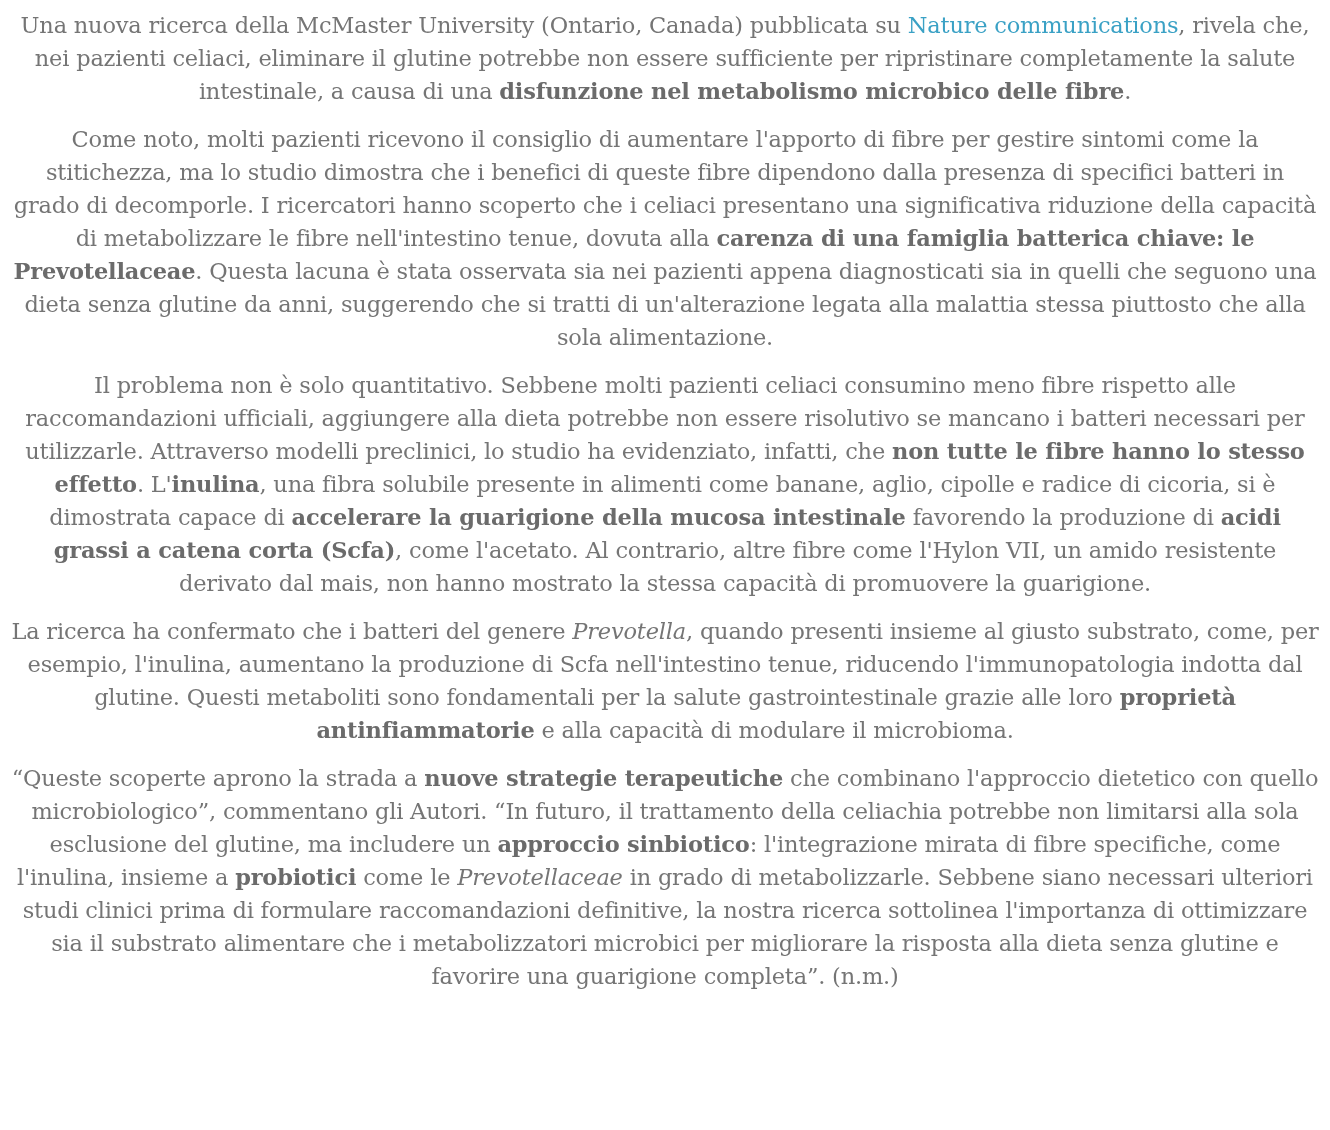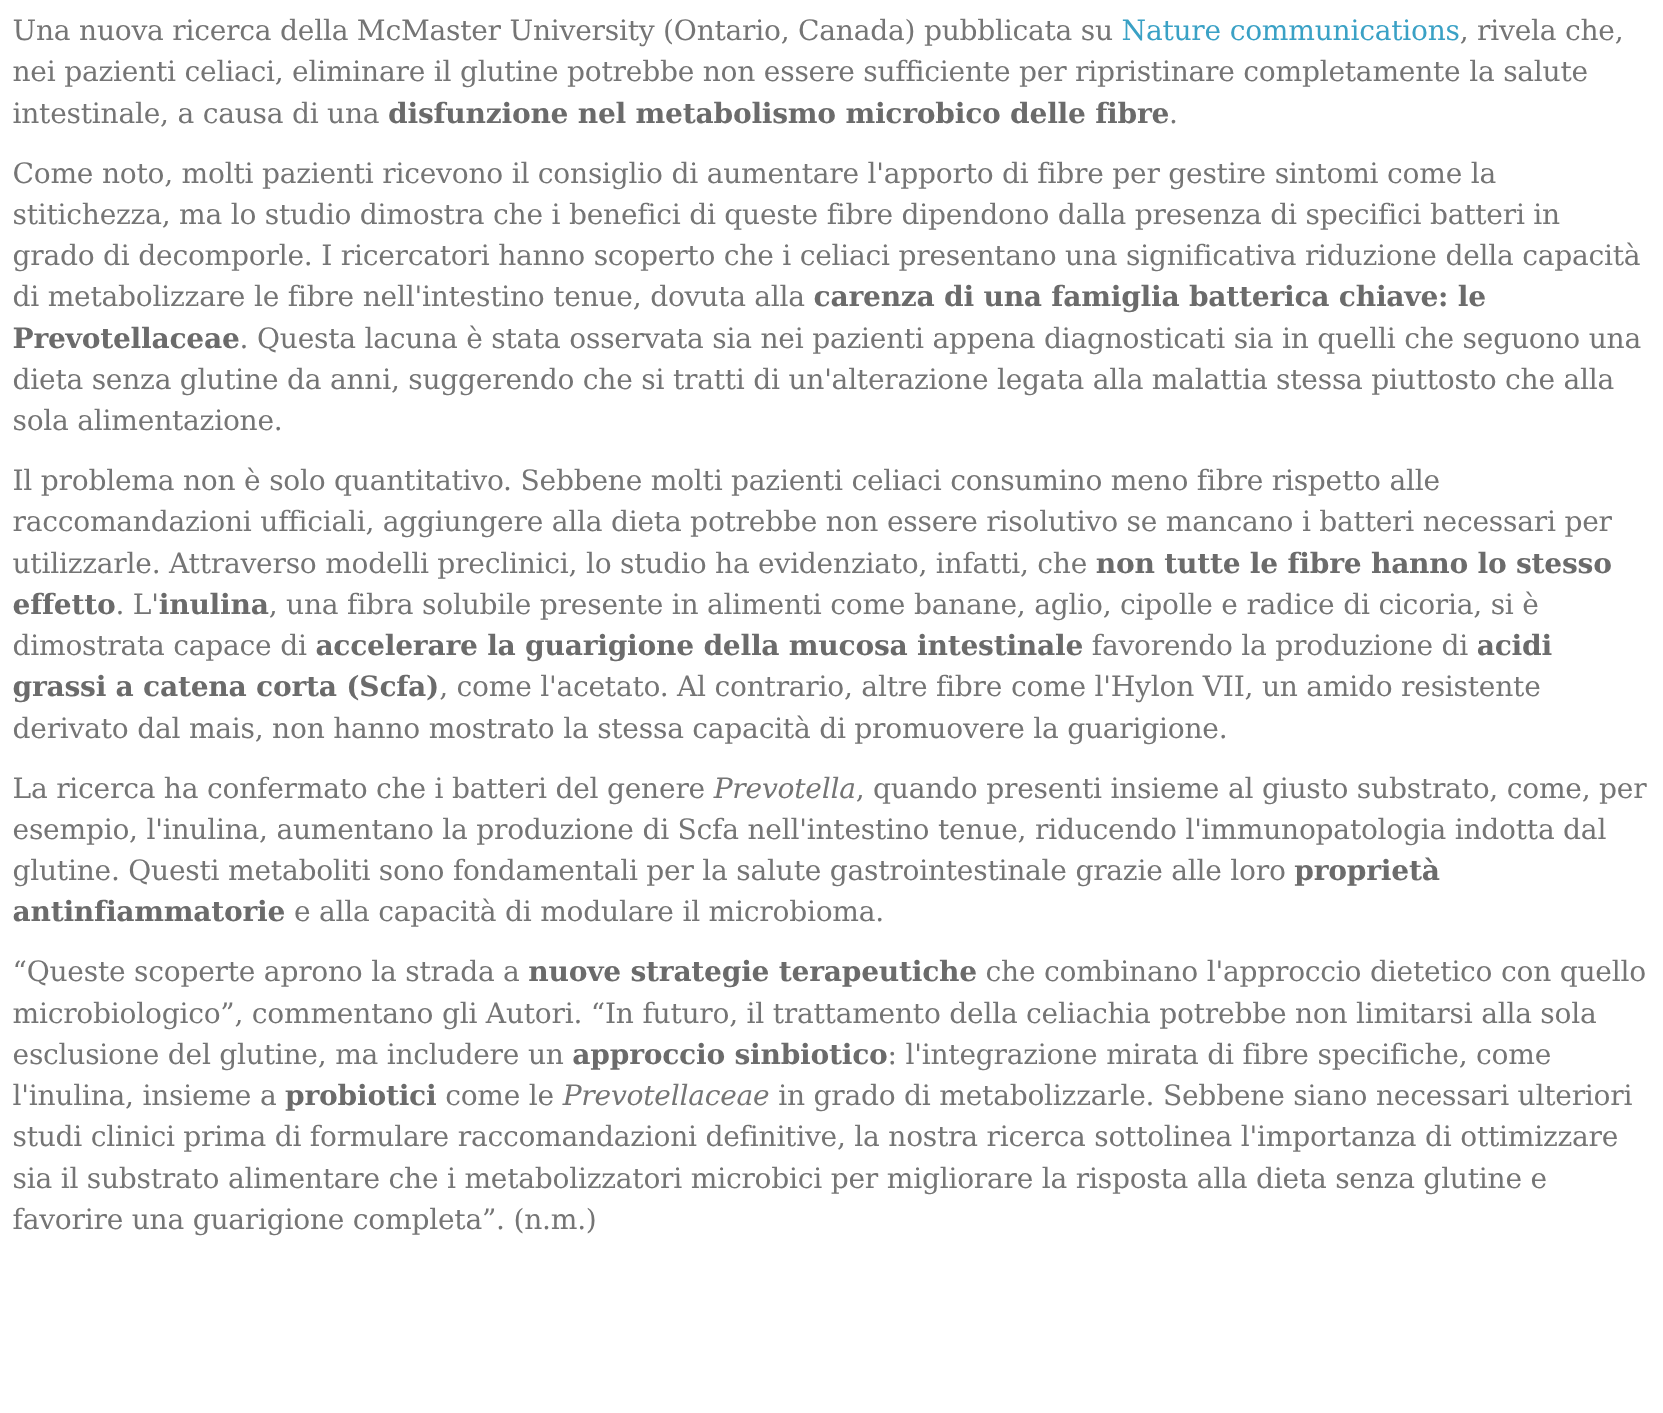--- a/index.html
+++ b/index.html
@@ -20,21 +20,21 @@
     font-family: "DejaVu Serif", "Liberation Serif", serif;
     color: var(--text);
   }
   .article {
     padding: 9px 10px 10px 10px;
   }
   .para {
     margin: 0 0 15px 0;
     font-size: 22.5px;
     line-height: 33px;
-    text-align: left;
+    text-align: center;
     letter-spacing: -0.2px;
   }
   .para:last-child { margin-bottom: 0; }
   .para strong {
     color: var(--bold);
     font-weight: 700;
   }
   .para em { font-style: italic; }
   .para a {
     color: var(--link);

